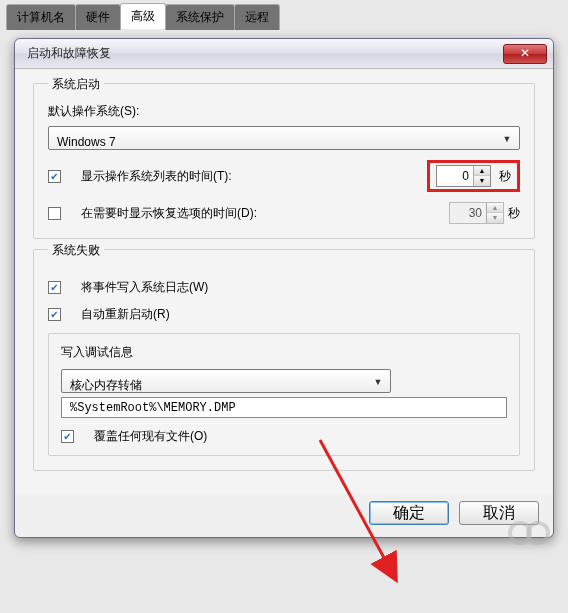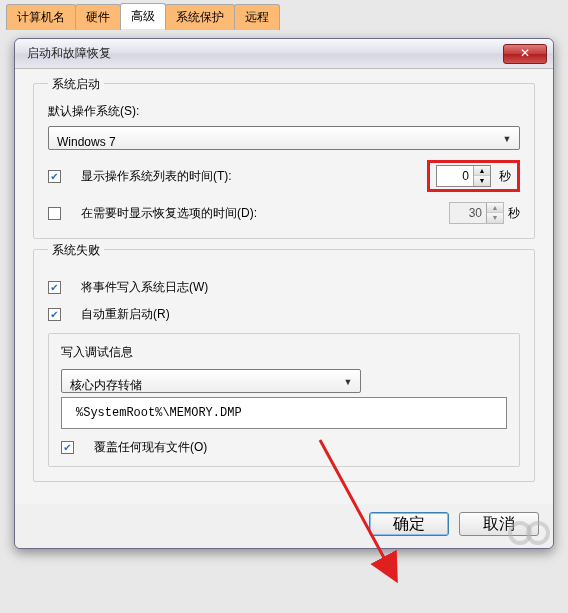--- a/index.html
+++ b/index.html
@@ -15,21 +15,21 @@
 
 
 .tabs-bg {
   position: absolute;
   top: 4px;
   left: 6px;
   display: flex;
   gap: 0;
 }
 .tab {
-  background: #fdba74;
+  background: #737373;
   border: 1px solid #aaa;
   border-bottom: none;
   padding: 4px 10px;
   font-size: 12px;
   border-radius: 3px 3px 0 0;
   margin-right: -1px;
 }
 .tab.active {
   background: #fff;
   position: relative;
@@ -198,24 +198,24 @@
 
 .inner-group {
   border: 1px solid #d0d0d0;
   border-radius: 2px;
   padding: 10px 12px;
   margin-top: 10px;
 }
 
 .text-input {
   width: 100%;
-  height: 32px;
+  height: 21px;
   border: 1px solid #888;
   background: #fff;
-  padding: 0 14px;
+  padding: 0 8px;
   font-size: 12px;
   font-family: "Courier New", monospace;
   margin-top: 4px;
 }
 
 .dialog-footer {
   display: flex;
   justify-content: flex-end;
   gap: 10px;
   padding: 8px 14px 12px 14px;
@@ -251,21 +251,21 @@
   gap: -4px;
 }
 .wm-circle {
   width: 24px;
   height: 24px;
   border: 4px solid rgba(180,180,180,0.5);
   border-radius: 50%;
   margin-left: -6px;
 }
 
-.wide-select { width: 300px; }
+.wide-select { width: 330px; }
 </style>
 </head>
 <body>
 
 <div class="tabs-bg">
   <div class="tab">计算机名</div>
   <div class="tab">硬件</div>
   <div class="tab active">高级</div>
   <div class="tab">系统保护</div>
   <div class="tab">远程</div>

